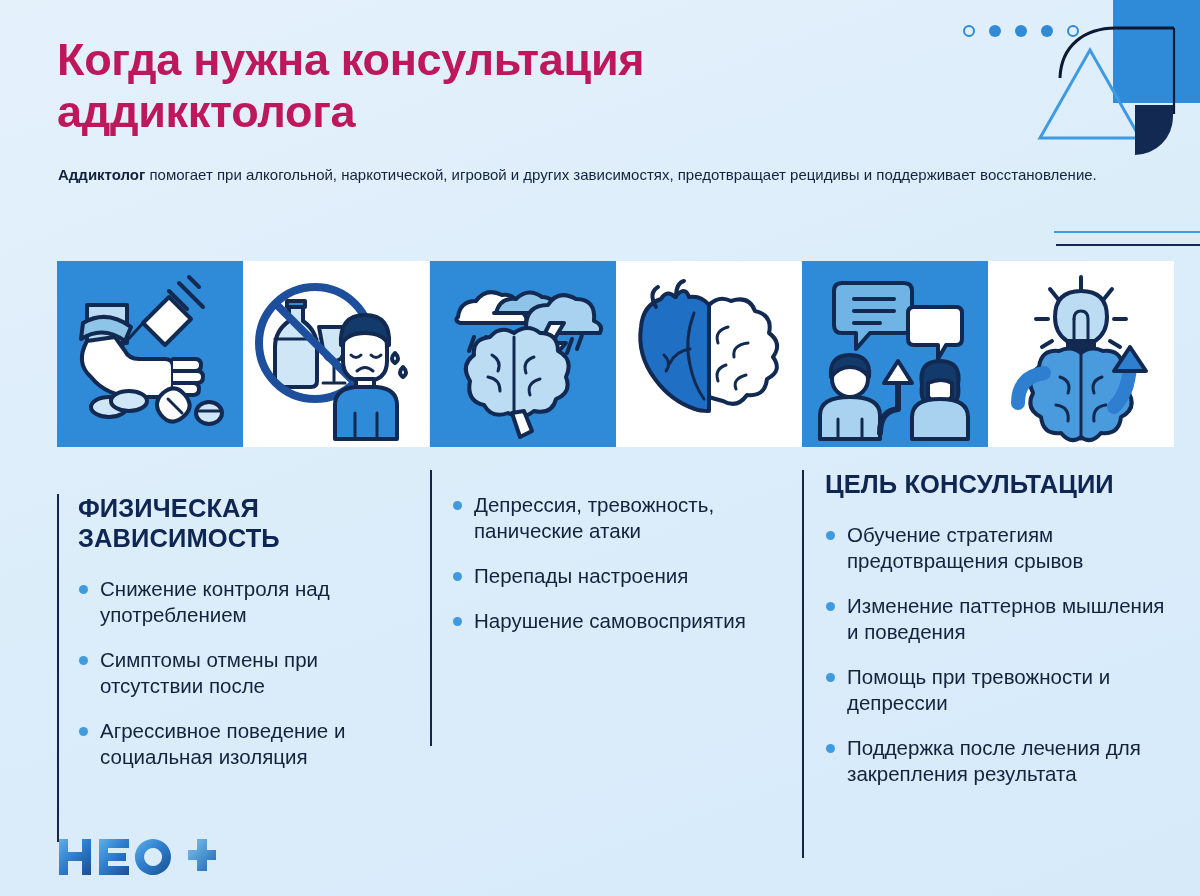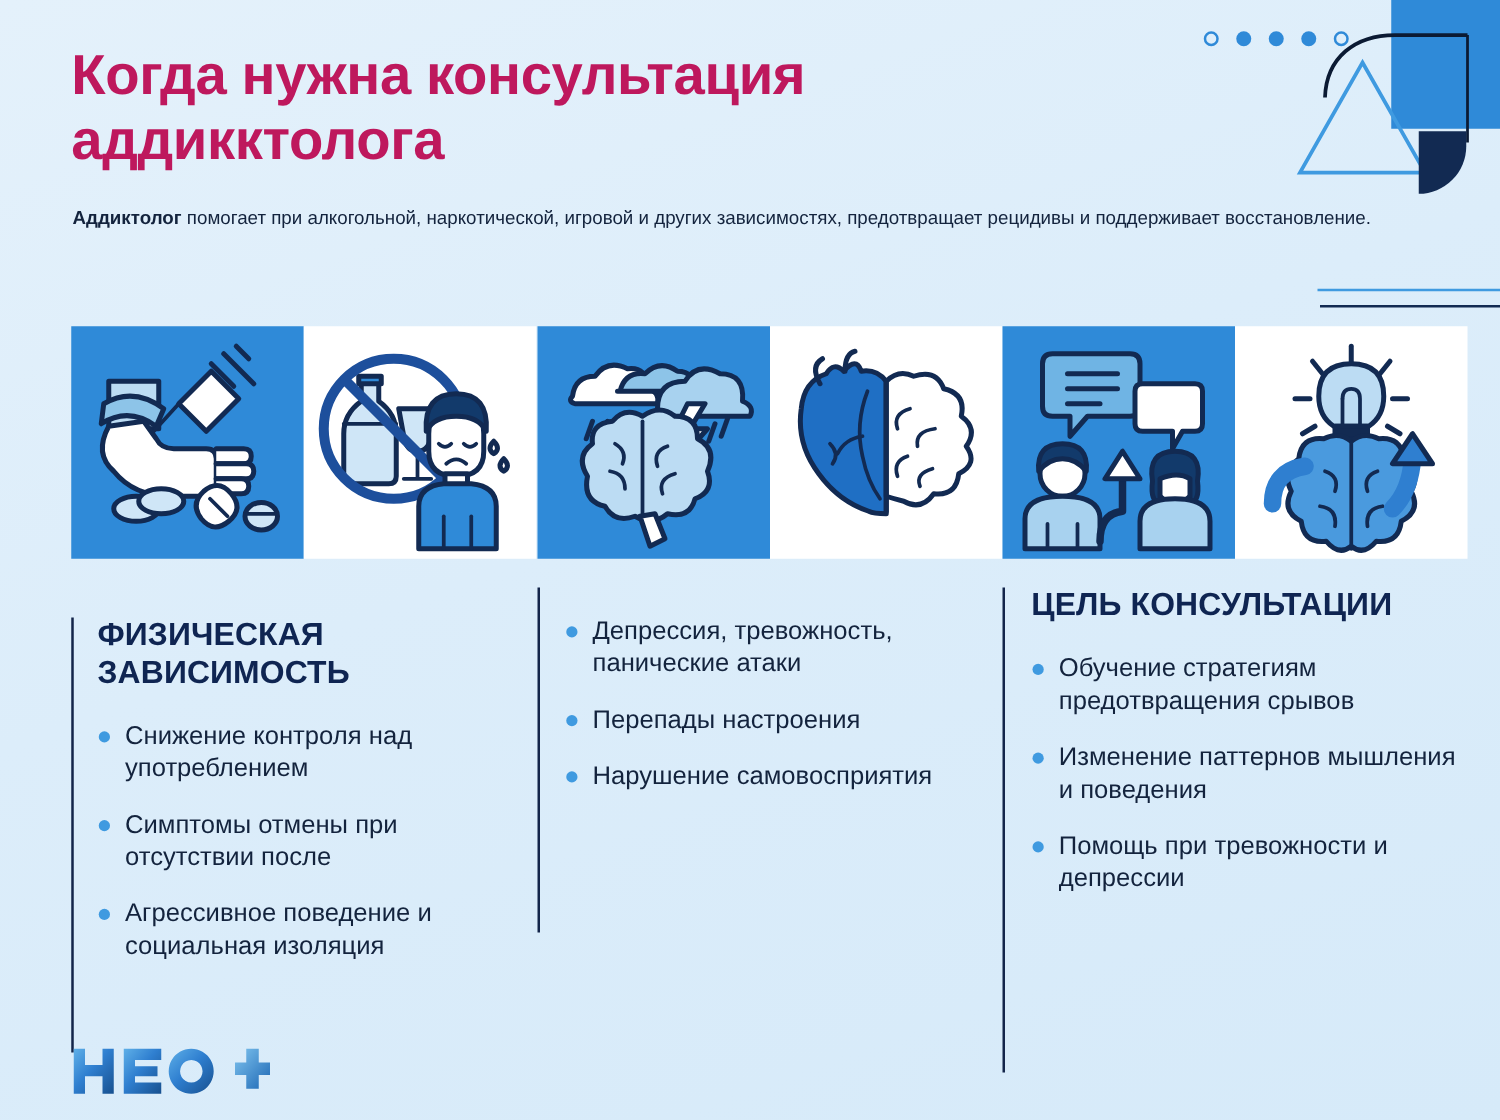--- a/index.html
+++ b/index.html
@@ -442,20 +442,21 @@
   </ul>
 </div>
 
 <div class="col" id="col3">
   <div class="col-rule"></div>
   <h2 class="col-head">ЦЕЛЬ КОНСУЛЬТАЦИИ</h2>
   <ul class="bullets">
     <li>Обучение стратегиям предотвращения срывов</li>
     <li>Изменение паттернов мышления и поведения</li>
     <li>Помощь при тревожности и депрессии</li>
+    <li>Поддержка после лечения для закрепления результата</li>
   </ul>
 </div>
 
 <div class="logo">
   <svg width="160" height="42" viewBox="0 0 160 42" aria-hidden="true">
     <defs>
       <linearGradient id="lg" x1="0" y1="0" x2="1" y2="1">
         <stop offset="0%" stop-color="#5fb0e8"></stop>
         <stop offset="45%" stop-color="#2f7fd0"></stop>
         <stop offset="100%" stop-color="#17508f"></stop>

